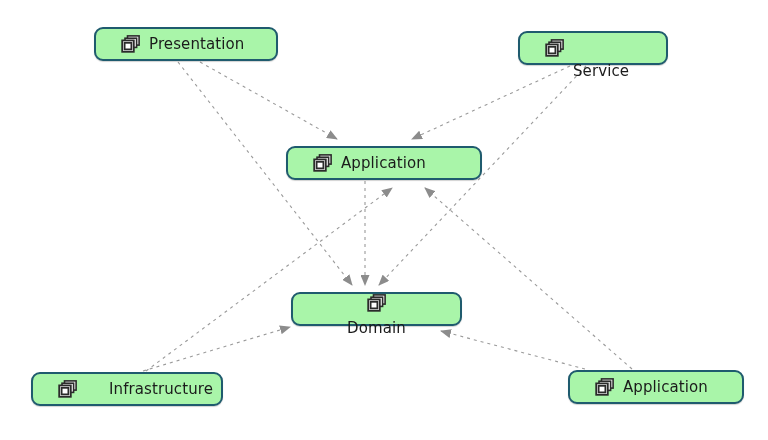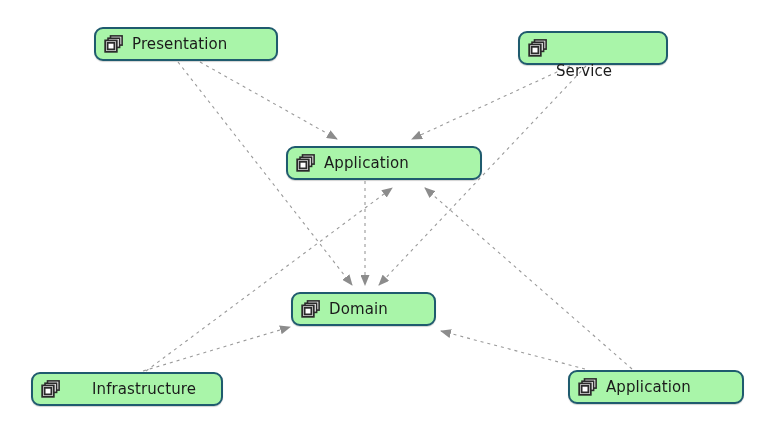--- a/index.html
+++ b/index.html
@@ -24,21 +24,21 @@
     width: 768px;
     height: 440px;
     pointer-events: none;
   }
   .node {
     position: absolute;
     box-sizing: border-box;
     display: flex;
     align-items: center;
     gap: 9px;
-    padding: 0 8px;
+    padding: 0 25px;
     height: 34px;
     border: 2px solid #1f5b6e;
     border-radius: 9px;
     background: #a9f5a9;
     box-shadow: 0 1px 1px rgba(0,0,0,0.18);
     white-space: nowrap;
   }
   .node-label {
     font-size: 15px;
     color: #1b1b1b;
@@ -97,21 +97,21 @@
   </div>
       <div class="node" style="left: 286px; top: 146px; width: 196px; background: rgb(169, 245, 169); border-color: rgb(31, 91, 110);">
     <svg class="pkg-icon" viewBox="0 0 19 18">
       <rect x="6.5" y="0.9" width="11.6" height="9.2" fill="#ffffff" stroke="#2b2b2b" stroke-width="1.6"></rect>
       <rect x="4.0" y="3.2" width="11.6" height="9.2" fill="#ffffff" stroke="#2b2b2b" stroke-width="1.6"></rect>
       <rect x="1.2" y="5.4" width="11.6" height="11.4" fill="#ffffff" stroke="#2b2b2b" stroke-width="1.8"></rect>
       <rect x="3.6" y="7.8" width="6.8" height="6.6" fill="#ffffff" stroke="#2b2b2b" stroke-width="1.8"></rect>
     </svg>
     <span class="node-label" style="color: rgb(27, 27, 27);">Application</span>
   </div>
-      <div class="node" style="left: 291px; top: 292px; width: 145px; background: rgb(169, 245, 169); border-color: rgb(31, 91, 110);">
+      <div class="node" style="left: 291px; top: 292px; width: 171px; background: rgb(169, 245, 169); border-color: rgb(31, 91, 110); flex-direction: column;">
     <svg class="pkg-icon" viewBox="0 0 19 18">
       <rect x="6.5" y="0.9" width="11.6" height="9.2" fill="#ffffff" stroke="#2b2b2b" stroke-width="1.6"></rect>
       <rect x="4.0" y="3.2" width="11.6" height="9.2" fill="#ffffff" stroke="#2b2b2b" stroke-width="1.6"></rect>
       <rect x="1.2" y="5.4" width="11.6" height="11.4" fill="#ffffff" stroke="#2b2b2b" stroke-width="1.8"></rect>
       <rect x="3.6" y="7.8" width="6.8" height="6.6" fill="#ffffff" stroke="#2b2b2b" stroke-width="1.8"></rect>
     </svg>
     <span class="node-label" style="color: rgb(27, 27, 27);">Domain</span>
   </div>
       <div class="node" style="left: 31px; top: 372px; width: 192px; background: rgb(169, 245, 169); border-color: rgb(31, 91, 110); gap: 32px;">
     <svg class="pkg-icon" viewBox="0 0 19 18">

